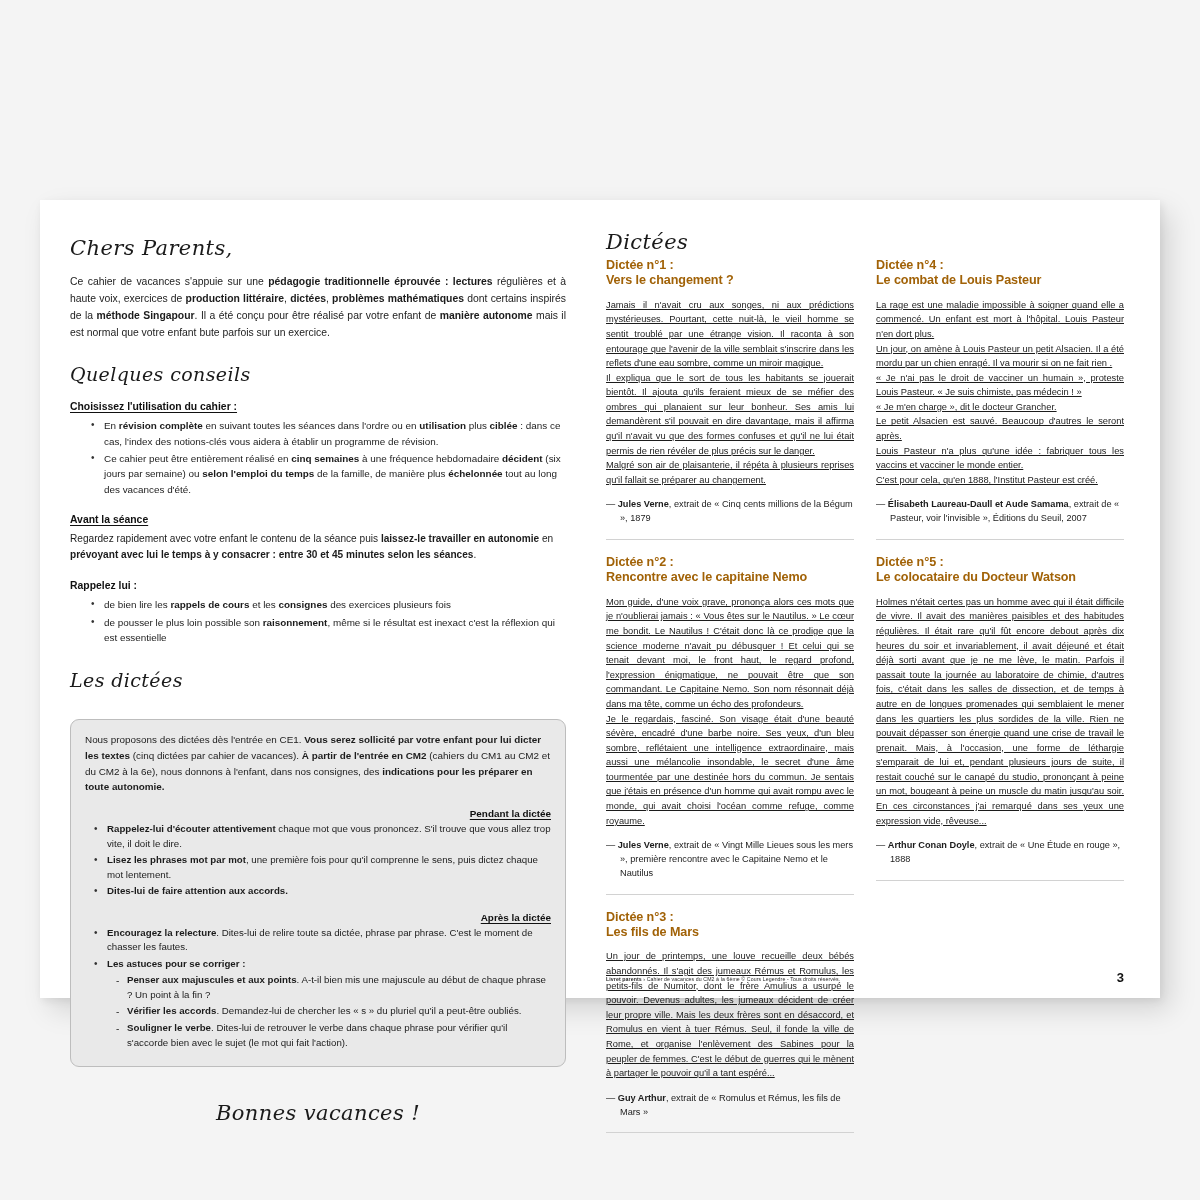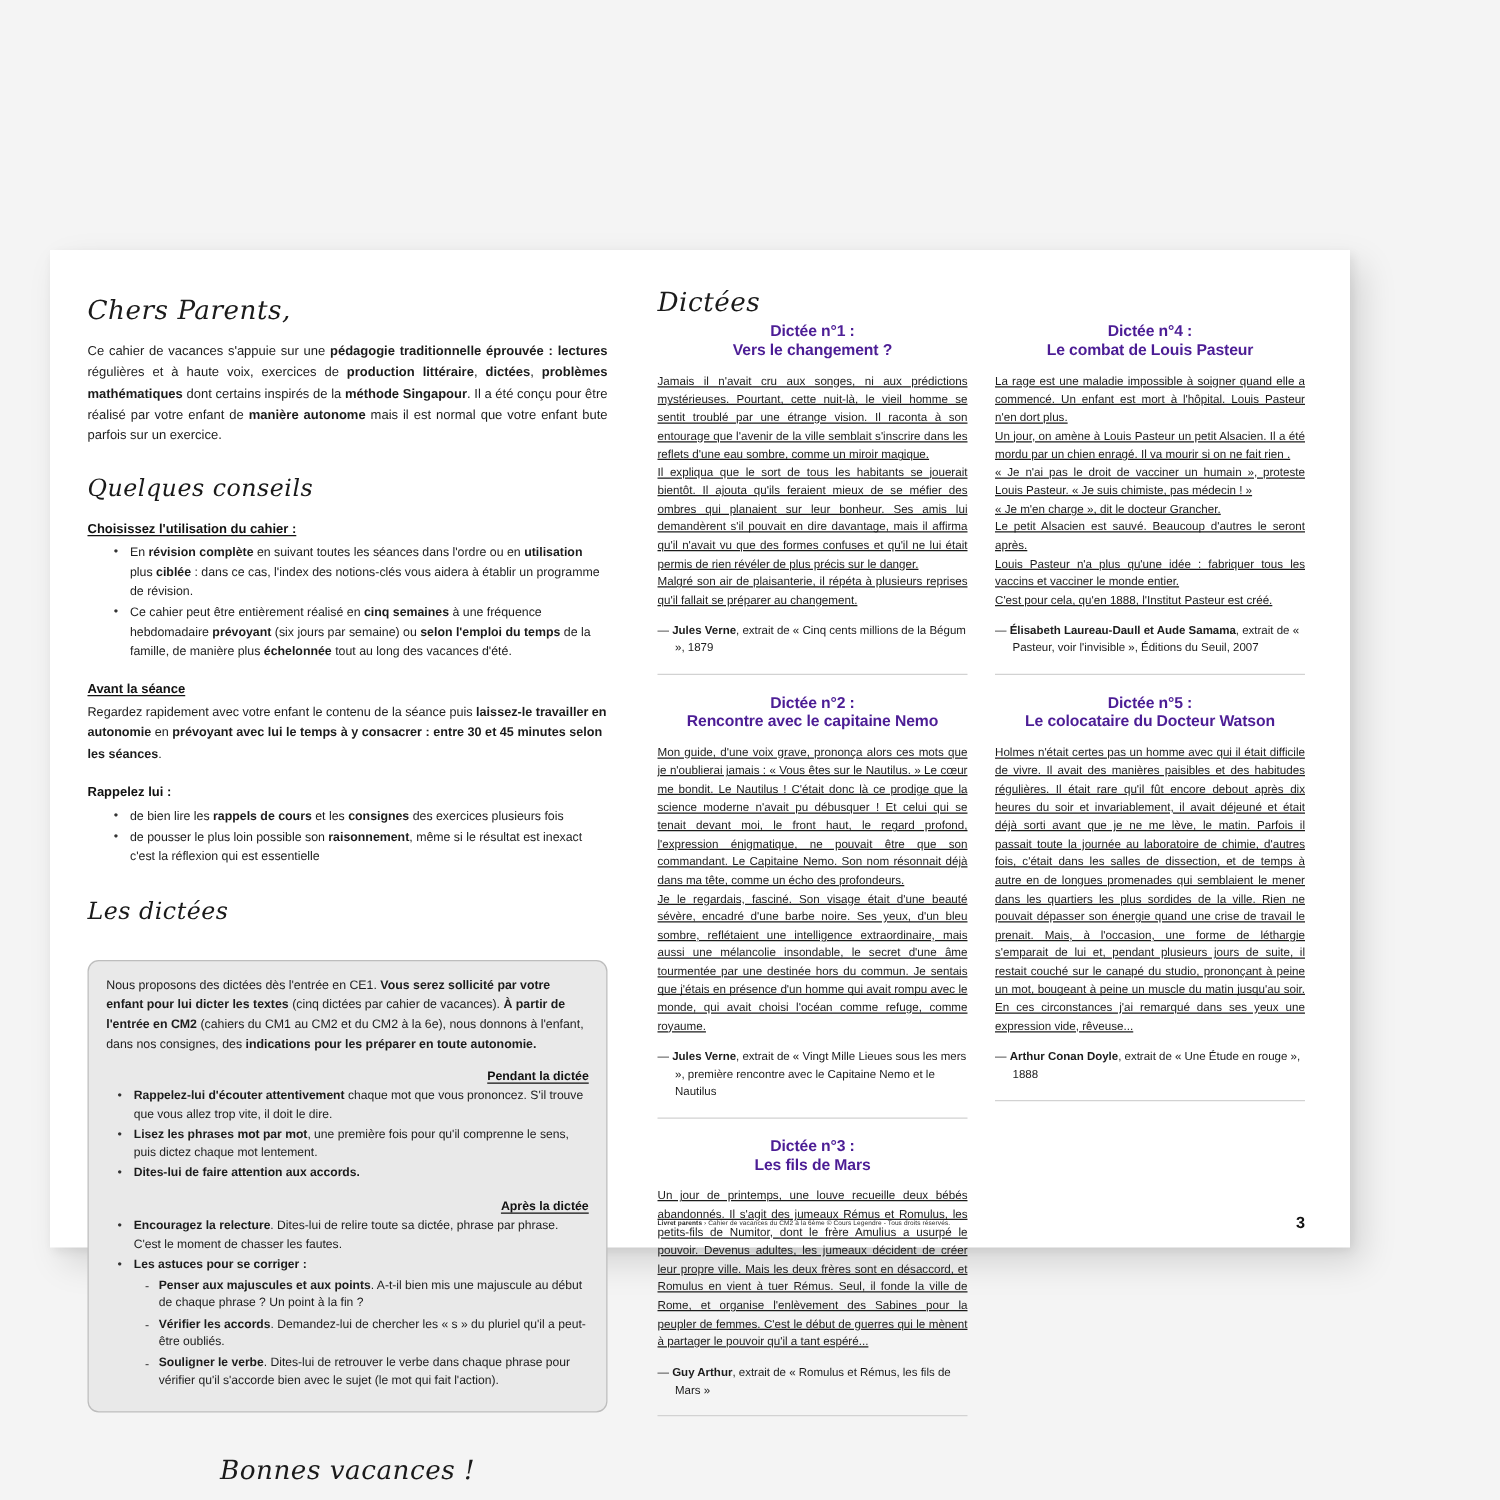--- a/index.html
+++ b/index.html
@@ -14,21 +14,21 @@
     font-family: "Liberation Sans", sans-serif;
     overflow: hidden;
     position: relative;
   }
 
   
   .sheet {
     position: absolute;
     left: 40px;
     top: 200px;
-    width: 1040px;
+    width: 1120px;
     height: 798px;
     background: #ffffff;
     box-shadow: 10px 12px 26px rgba(0,0,0,0.13),
                 2px 3px 8px rgba(0,0,0,0.07);
     display: flex;
     box-sizing: border-box;
   }
 
   .page-left {
     width: 600px;
@@ -142,22 +142,22 @@
     display: flex;
     gap: 22px;
     margin-top: 4px;
   }
   .col { width: 248px; }
 
   .d-title {
     font-size: 12.6px;
     font-weight: 700;
     line-height: 1.22;
-    text-align: center;
-    color: #4c1d95;
+    text-align: left;
+    color: #a16207;
     margin: 0 0 9px 0;
     letter-spacing: -0.1px;
   }
   .d-body {
     font-size: 9.3px;
     line-height: 1.57;
     text-align: justify;
     color: #1c1c1c;
     margin: 0;
     text-decoration: underline;
@@ -217,21 +217,21 @@
     <p class="intro-par">Ce cahier de vacances s'appuie sur une <b>pédagogie traditionnelle éprouvée : lectures</b> régulières et à haute voix, exercices de <b>production littéraire</b>, <b>dictées</b>, <b>problèmes mathématiques</b> dont certains inspirés de la <b>méthode Singapour</b>. Il a été conçu pour être réalisé par votre enfant de <b>manière autonome</b> mais il est normal que votre enfant bute parfois sur un exercice.</p>
 
     <div class="blk" style="margin-top:22px;">
       <div class="script script-lg">Quelques conseils</div>
     </div>
 
     <div class="blk" style="margin-top:16px;">
       <h3 class="sub">Choisissez l'utilisation du cahier :</h3>
       <ul class="bul">
           <li>En <b>révision complète</b> en suivant toutes les séances dans l'ordre ou en <b>utilisation</b> plus <b>ciblée</b> : dans ce cas, l'index des notions-clés vous aidera à établir un programme de révision.</li>
-          <li>Ce cahier peut être entièrement réalisé en <b>cinq semaines</b> à une fréquence hebdomadaire <b>prévoyant</b> (six jours par semaine) ou <b>selon l'emploi du temps</b> de la famille, de manière plus <b>échelonnée</b> tout au long des vacances d'été.</li>
+          <li>Ce cahier peut être entièrement réalisé en <b>cinq semaines</b> à une fréquence hebdomadaire <b>décident</b> (six jours par semaine) ou <b>selon l'emploi du temps</b> de la famille, de manière plus <b>échelonnée</b> tout au long des vacances d'été.</li>
         </ul>
     </div>
 
     <div class="blk">
       <h3 class="sub">Avant la séance </h3>
       <p class="para-note">Regardez rapidement avec votre enfant le contenu de la séance puis <b>laissez-le travailler en autonomie</b> en <b>prévoyant avec lui le temps à y consacrer : entre 30 et 45 minutes selon les séances</b>.</p>
     </div>
 
     <div class="blk">
       <h3 class="sub" style="text-decoration:none;">Rappelez lui :</h3>

